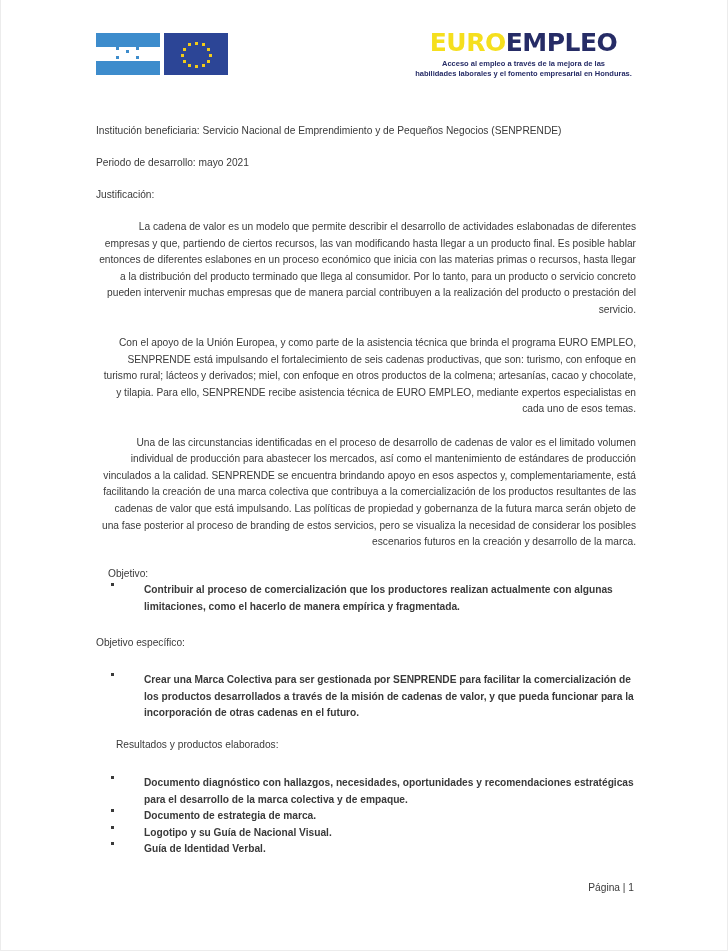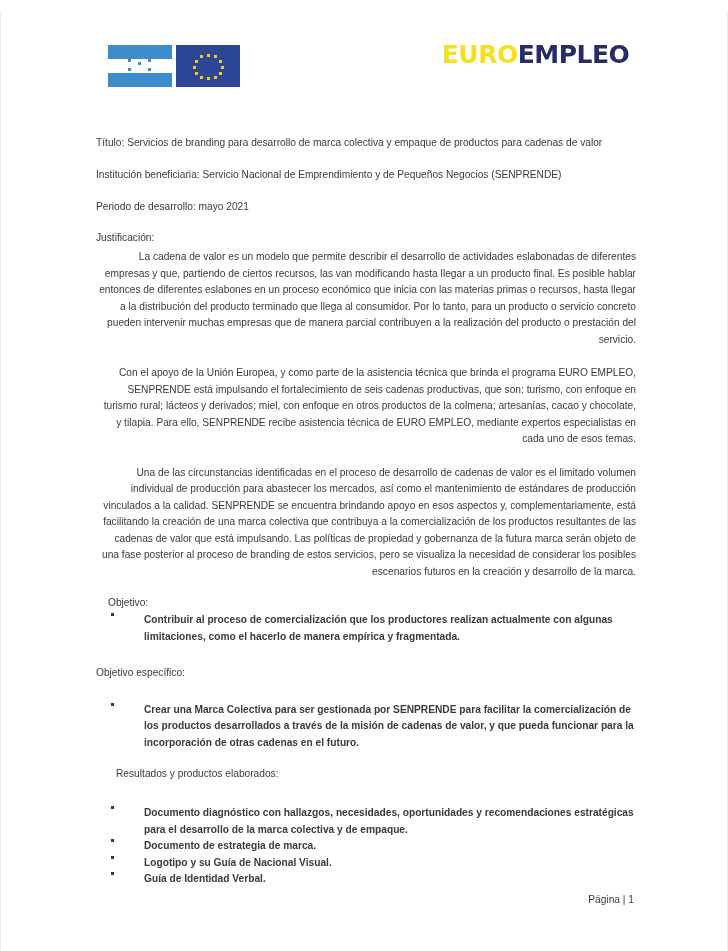--- a/index.html
+++ b/index.html
@@ -22,21 +22,21 @@
     background: #ffffff;
     border: 1px solid #ececec;
     border-top: none;
     padding: 0;
   }
 
   
   .header {
     position: relative;
     height: 98px;
-    margin: 12px;
+    margin: 0;
   }
 
   .flags {
     position: absolute;
     left: 95px;
     top: 33px;
     display: flex;
     gap: 4px;
   }
 
@@ -114,21 +114,21 @@
     font-size: 10.2px;
     line-height: 1.0;
   }
 
   .meta-line {
     margin: 0 0 19px 0;
     line-height: 1.25;
   }
 
   .section-label {
-    margin: 0 0 4px 0;
+    margin: 0 0 18px 0;
     line-height: 1.25;
   }
 
   .para {
     margin: 0 0 17px 0;
     line-height: 1.62;
     text-align: right;
   }
 
   .bullet-list {
@@ -196,26 +196,29 @@
         <div class="eustar" style="left:23.5px; top:31px;"></div>
         <div class="eustar" style="left:18.5px; top:26.5px;"></div>
         <div class="eustar" style="left:16.5px; top:20.5px;"></div>
         <div class="eustar" style="left:18.5px; top:14.5px;"></div>
         <div class="eustar" style="left:23.5px; top:10px;"></div>
       </div>
     </div>
 
     <div class="logo">
       <div class="logo-wordmark"><span class="logo-euro">EURO</span><span class="logo-empleo">EMPLEO</span></div>
+      <div class="logo-tagline">
+        <div>Acceso al empleo a través de la mejora de las</div>
+        <div>habilidades laborales y el fomento empresarial en Honduras.</div>
+      </div>
     </div>
   </div>
 
   <div class="content">
 
-    <p class="meta-line">Título: Servicios de branding para desarrollo de marca colectiva y empaque de productos para cadenas de valor</p>
     <p class="meta-line">Institución beneficiaria: Servicio Nacional de Emprendimiento y de Pequeños Negocios (SENPRENDE)</p>
     <p class="meta-line">Periodo de desarrollo: mayo 2021</p>
 
     <p class="section-label">Justificación:</p>
 
     <p class="para">La cadena de valor es un modelo que permite describir el desarrollo de actividades eslabonadas de diferentes empresas y que, partiendo de ciertos recursos, las van modificando hasta llegar a un producto final. Es posible hablar entonces de diferentes eslabones en un proceso económico que inicia con las materias primas o recursos, hasta llegar a la distribución del producto terminado que llega al consumidor. Por lo tanto, para un producto o servicio concreto pueden intervenir muchas empresas que de manera parcial contribuyen a la realización del producto o prestación del servicio.</p>
     <p class="para">Con el apoyo de la Unión Europea, y como parte de la asistencia técnica que brinda el programa EURO EMPLEO, SENPRENDE está impulsando el fortalecimiento de seis cadenas productivas, que son: turismo, con enfoque en turismo rural; lácteos y derivados; miel, con enfoque en otros productos de la colmena; artesanías, cacao y chocolate, y tilapia. Para ello, SENPRENDE recibe asistencia técnica de EURO EMPLEO, mediante expertos especialistas en cada uno de esos temas.</p>
     <p class="para">Una de las circunstancias identificadas en el proceso de desarrollo de cadenas de valor es el limitado volumen individual de producción para abastecer los mercados, así como el mantenimiento de estándares de producción vinculados a la calidad. SENPRENDE se encuentra brindando apoyo en esos aspectos y, complementariamente, está facilitando la creación de una marca colectiva que contribuya a la comercialización de los productos resultantes de las cadenas de valor que está impulsando. Las políticas de propiedad y gobernanza de la futura marca serán objeto de una fase posterior al proceso de branding de estos servicios, pero se visualiza la necesidad de considerar los posibles escenarios futuros en la creación y desarrollo de la marca.</p>
 
     <p style="margin:0 0 2px 12px; line-height:1.25;">Objetivo:</p>

